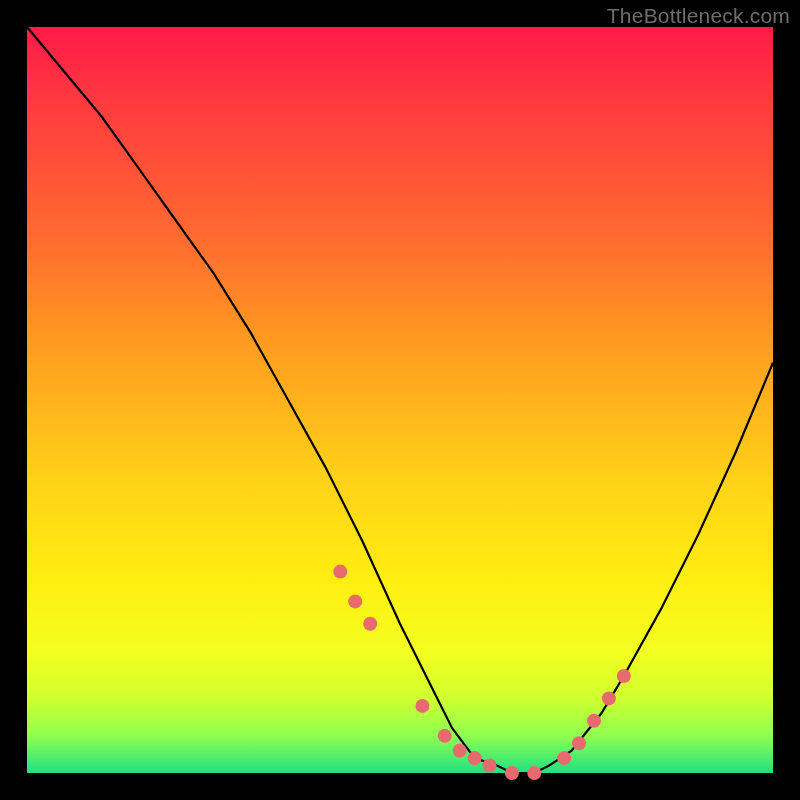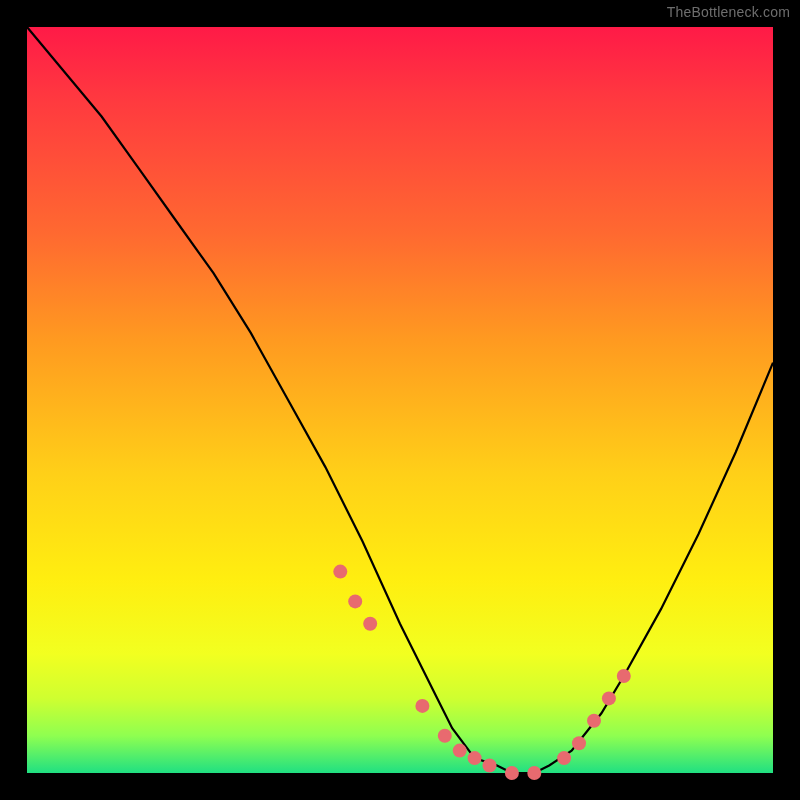--- a/index.html
+++ b/index.html
@@ -38,21 +38,21 @@
       #cfff30 90%,
       #8fff50 95%,
       #20e082 100%
     );
   }
   .watermark {
     position: absolute;
     top: 4px;
     right: 10px;
     color: #6e6e6e;
-    font-size: 14px;
+    font-size: 21px;
     letter-spacing: 0.2px;
     font-weight: 500;
   }
   svg.curve {
     position: absolute;
     left: 0;
     top: 0;
     width: 746px;
     height: 746px;
     overflow: visible;

